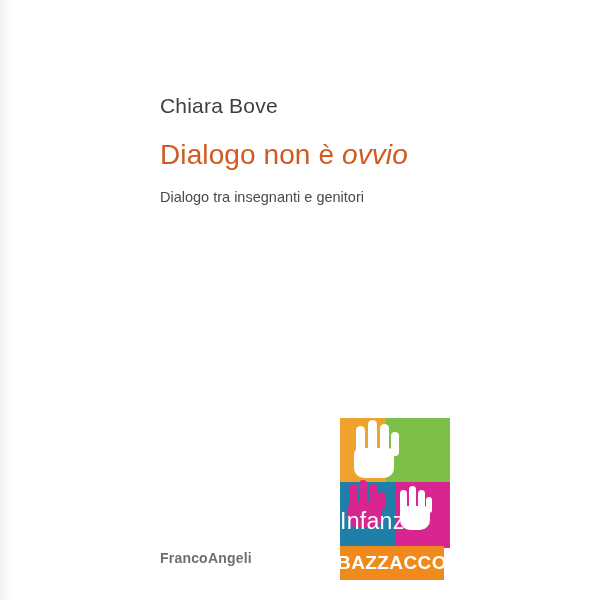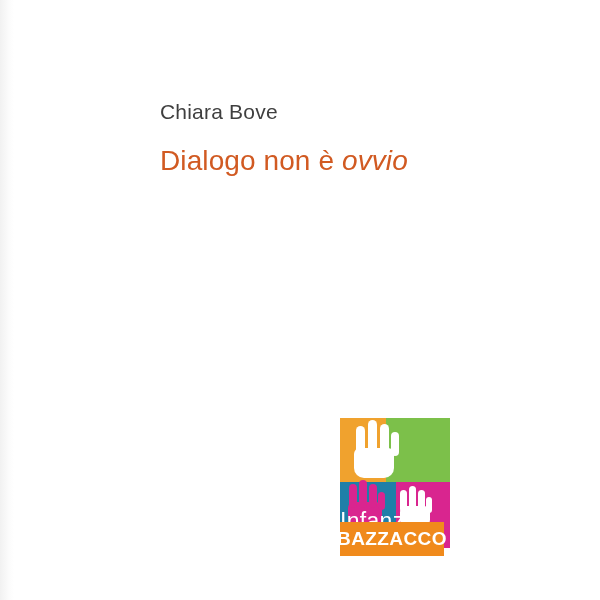--- a/index.html
+++ b/index.html
@@ -31,21 +31,21 @@
     left: 0;
     top: 0;
     width: 14px;
     height: 600px;
     background: linear-gradient(to right, #f1f1f1 0%, #fbfbfb 60%, #ffffff 100%);
   }
 
   .text-block {
     position: absolute;
     left: 160px;
-    top: 100px;
+    top: 94px;
     width: 400px;
   }
 
   .author {
     font-size: 21px;
     color: #3f3f3f;
     letter-spacing: 0.2px;
     margin: 0 0 22px 0;
     font-weight: 400;
   }
@@ -168,21 +168,21 @@
     letter-spacing: 0.3px;
     line-height: 1;
     white-space: nowrap;
     overflow: hidden;
   }
 
   
   .imprint-bar {
     position: absolute;
     left: 340px;
-    top: 522px;
+    top: 546px;
     width: 104px;
     height: 34px;
     background: #f08a1c;
     display: flex;
     align-items: center;
     justify-content: center;
   }
   .imprint-bar .imprint-text {
     color: #ffffff;
     font-size: 19px;
@@ -196,24 +196,25 @@
 <div class="cover">
 
   <div class="page-edge"></div>
 
   <div class="text-block">
     <div class="author">Chiara Bove</div>
 
     <h1 class="title"><span>Dialogo non è </span><span class="em">ovvio</span></h1>
 
     <p class="subtitle">
-      <br>
+      <span>Dialogo tra insegnanti e genitori</span><br>
     </p>
   </div>
 
+  <div class="publisher">FrancoAngeli</div>
 
   <div class="series-art">
     <div class="q q-green"></div>
     <div class="q q-orange-top"></div>
     <div class="q q-teal"></div>
     <div class="q q-magenta"></div>
 
     <div class="hand hand-white">
       <div class="palm"></div>
       <div class="finger f1"></div>

